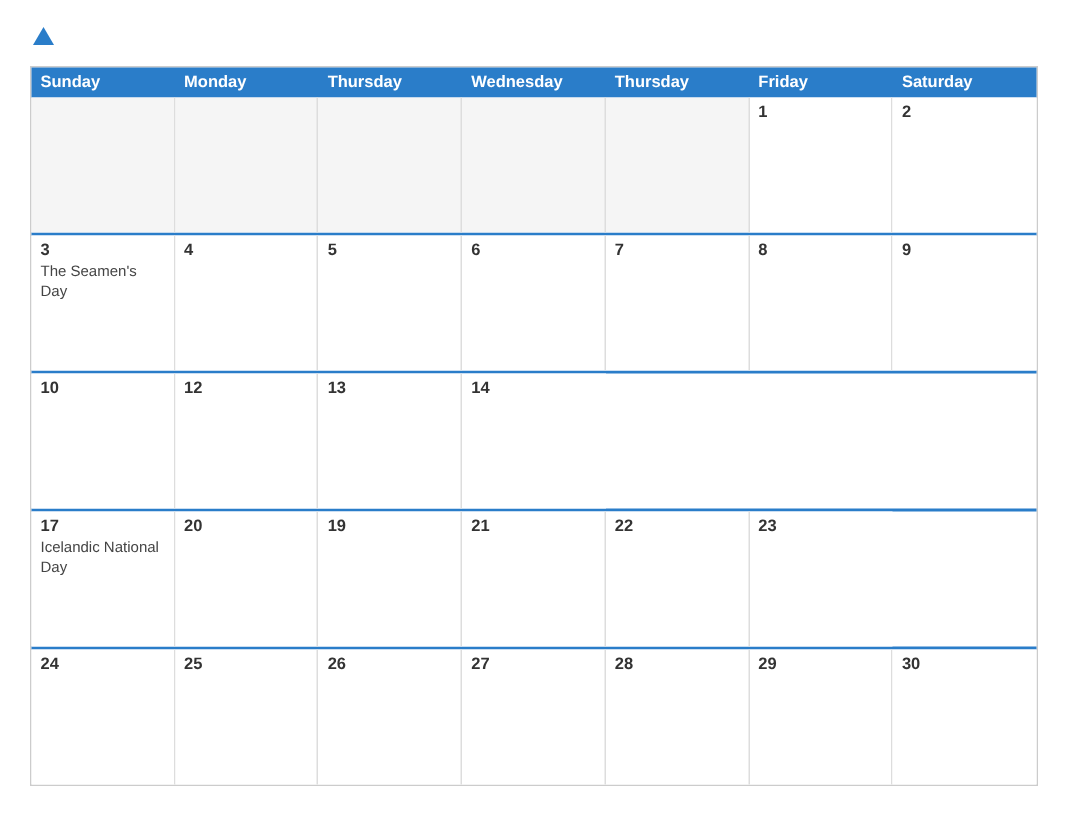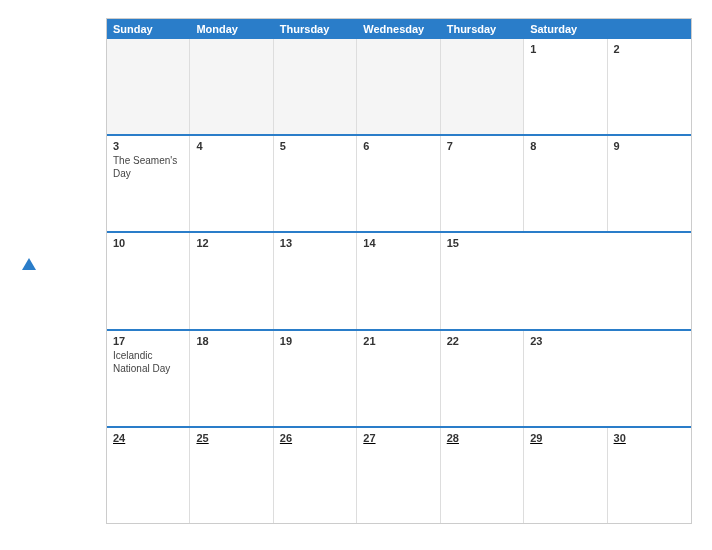--- a/index.html
+++ b/index.html
@@ -8,20 +8,21 @@
       height: 550px;
       background: #fff;
       font-family: Arial, sans-serif;
       overflow: hidden;
     }
     .page {
       width: 712px;
       height: 550px;
       padding: 18px 20px 26px 20px;
       display: flex;
+      flex-direction: column;
     }
     .header {
       display: flex;
       align-items: center;
       justify-content: space-between;
       margin-bottom: 12px;
     }
     .logo {
       display: flex;
       align-items: center;
@@ -94,21 +95,20 @@
       flex: 1;
     }
     .week-row {
       display: grid;
       grid-template-columns: repeat(7, 1fr);
       flex: 1;
       border-bottom: 2px solid #2a7dc9;
     }
     .week-row:last-child {
       border-bottom: none;
-      text-decoration: underline;
     }
     .day-cell {
       border-right: 1px solid #ddd;
       padding: 4px 6px;
       font-size: 11px;
       color: #333;
       background: #fff;
       vertical-align: top;
       position: relative;
       min-height: 70px;
@@ -150,20 +150,21 @@
     <div class="country"></div>
   </div>
 
   <div class="calendar">
     <div class="col-headers">
     <div class="col-header">Sunday</div>
         <div class="col-header">Monday</div>
         <div class="col-header">Thursday</div>
         <div class="col-header">Wednesday</div>
         <div class="col-header">Thursday</div>
+        <div class="col-header">Friday</div>
         <div class="col-header">Saturday</div>
       </div>
     <div class="weeks">
     <div class="week-row">
           <div class="day-cell empty"></div>
           <div class="day-cell empty"></div>
           <div class="day-cell empty"></div>
           <div class="day-cell empty"></div>
           <div class="day-cell empty"></div>
           <div class="day-cell">
@@ -200,28 +201,25 @@
           </div>
           <div class="day-cell">
             <span class="day-number">12</span>
           </div>
           <div class="day-cell">
             <span class="day-number">13</span>
           </div>
           <div class="day-cell">
             <span class="day-number">14</span>
           </div>
-          <div class="day-cell">
-            <span class="day-number">15</span>
-          </div>
         </div>
         <div class="week-row">
           <div class="day-cell"><span class="day-number">17</span><span class="event-text">Icelandic National Day</span></div>
           <div class="day-cell">
-            <span class="day-number">18</span>
+            <span class="day-number">20</span>
           </div>
           <div class="day-cell">
             <span class="day-number">19</span>
           </div>
           <div class="day-cell">
             <span class="day-number">21</span>
           </div>
           <div class="day-cell">
             <span class="day-number">22</span>
           </div>

